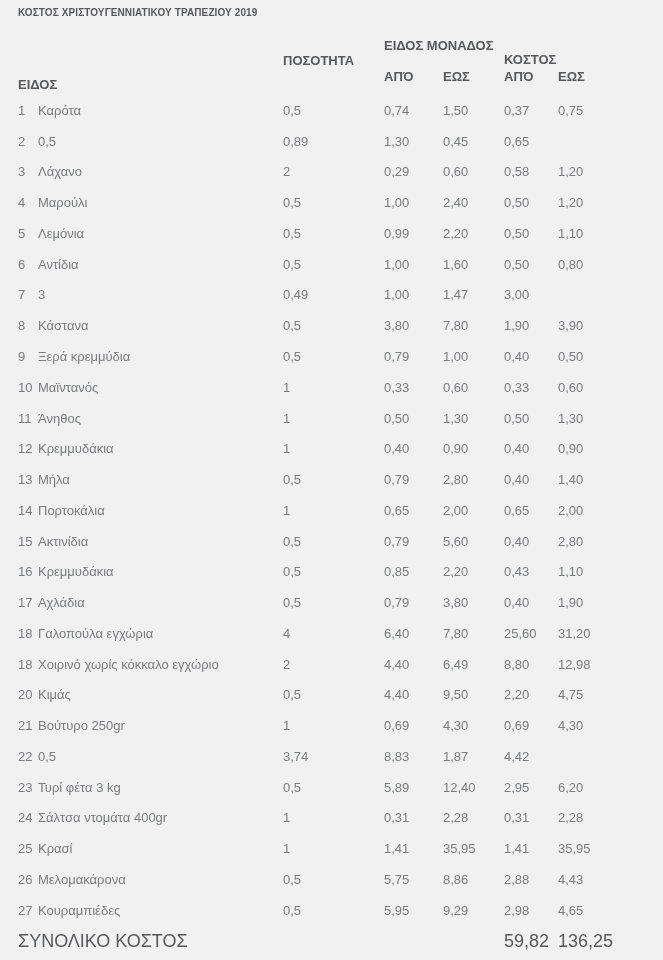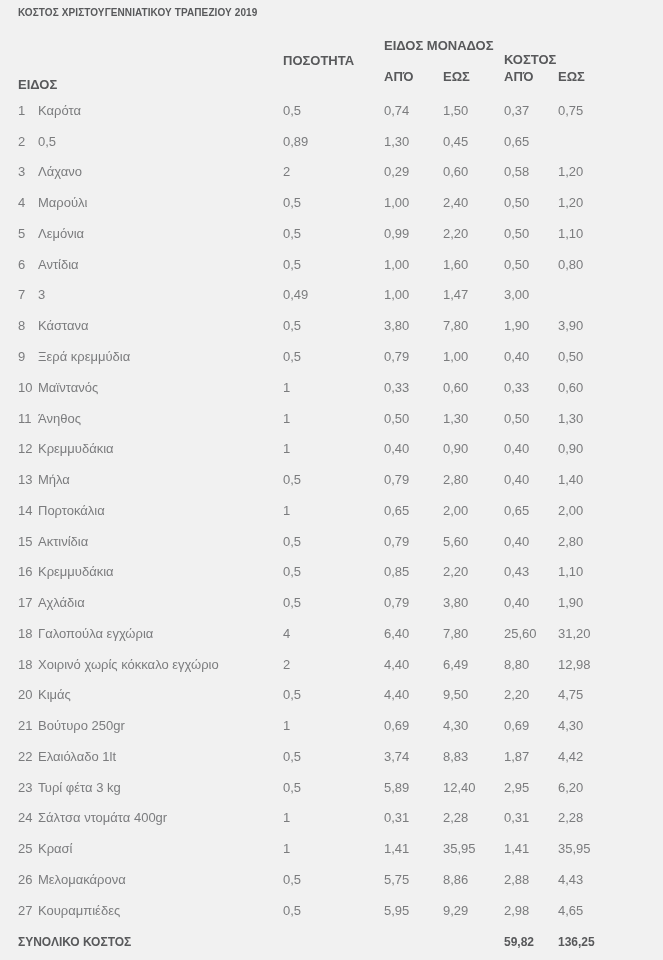--- a/index.html
+++ b/index.html
@@ -38,21 +38,21 @@
     grid-template-columns:20px 245px 101px 59px 61px 54px 1fr;
     height:30.78px; align-items:center;
     font-size:13px; color:#7b7c7e;
     white-space:nowrap;
   }
   .total-row {
     position:absolute; left:18px; top:926px; width:627px;
     display:grid;
     grid-template-columns:486px 54px 1fr;
     height:31px; align-items:center;
-    font-size:12px; font-weight:bold; color:#58595b;
+    font-size:18px; font-weight:normal; color:#58595b;
   }
 </style>
 </head>
 <body>
 
 <div class="page">
 
   <div class="title">ΚΟΣΤΟΣ ΧΡΙΣΤΟΥΓΕΝΝΙΑΤΙΚΟΥ ΤΡΑΠΕΖΙΟΥ 2019</div>
 
   <div class="thead">
@@ -270,21 +270,20 @@
       <div>Βούτυρο 250gr</div>
       <div>1</div>
       <div>0,69</div>
       <div>4,30</div>
       <div>0,69</div>
       <div>4,30</div>
     </div>
 
     <div class="trow">
       <div>22</div>
-      <div>Ελαιόλαδο 1lt</div>
       <div>0,5</div>
       <div>3,74</div>
       <div>8,83</div>
       <div>1,87</div>
       <div>4,42</div>
     </div>
 
     <div class="trow">
       <div>23</div>
       <div>Τυρί φέτα 3 kg</div>

